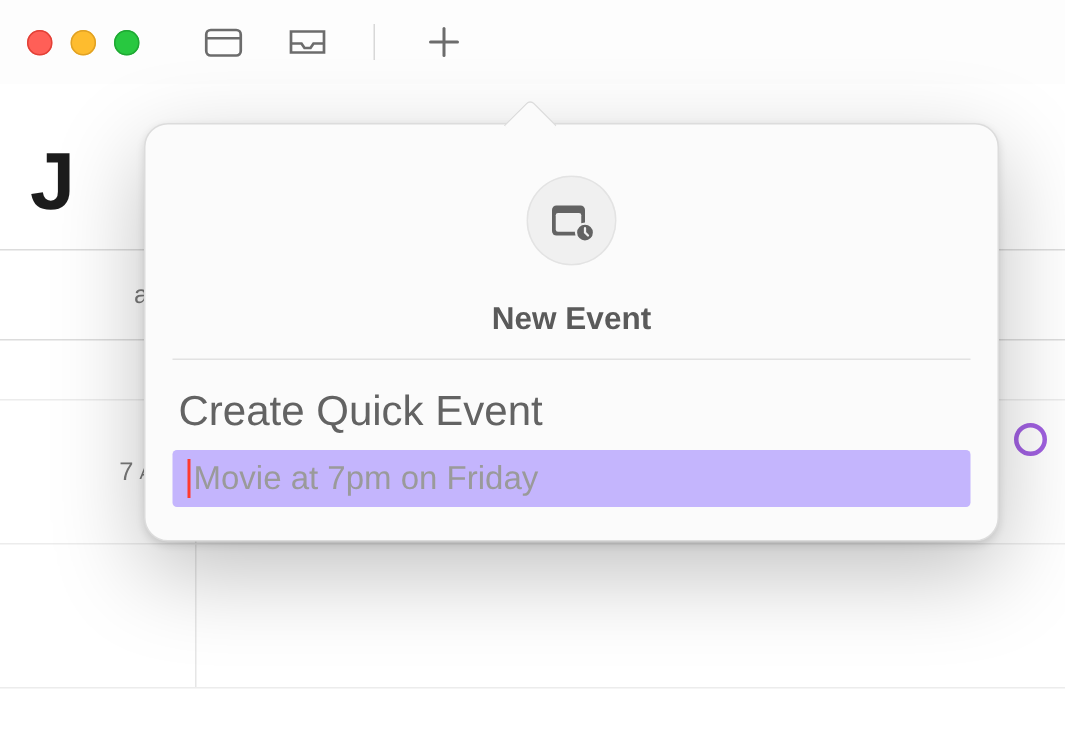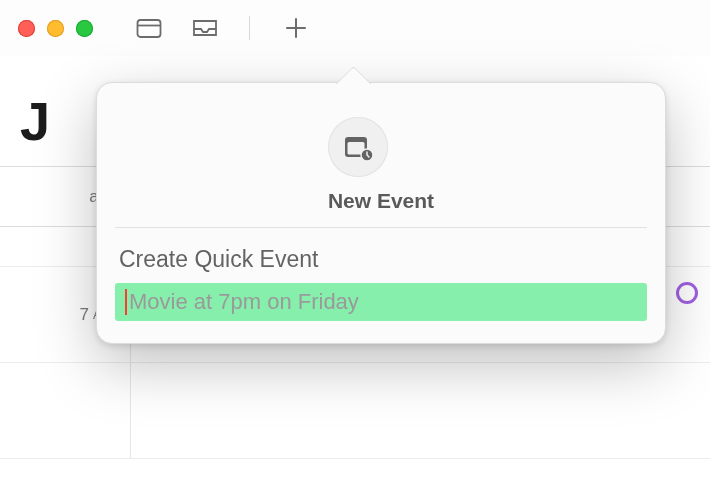--- a/index.html
+++ b/index.html
@@ -142,45 +142,46 @@
   .modes {
     display: flex;
     gap: 60px;
     justify-content: center;
     padding: 16px 0 14px 0;
     border-bottom: 1px solid #e2e2e2;
   }
   .mode {
     display: flex;
     flex-direction: column;
-    gap: 12px;
+    align-items: center;
+    gap: 24px;
     cursor: default;
   }
   .mode .circle {
     width: 60px; height: 60px;
     border-radius: 50%;
     background: #f0f0f0;
     box-shadow: inset 0 0 0 1px #e3e3e3;
     display: flex; align-items: center; justify-content: center;
     color: #636363;
   }
   .mode .label {
     font-size: 21px;
     font-weight: 600;
     color: #5a5a5a;
   }
 
   .quick-label {
-    font-size: 23px;
+    font-size: 28px;
     color: #636363;
     margin: 18px 4px 10px 4px;
   }
   .quick-input-wrap {
     position: relative;
-    background: #86efac;
+    background: #c4b5fd;
     border-radius: 3px;
     height: 38px;
     display: flex;
     align-items: center;
     padding: 0 10px;
   }
   .caret {
     width: 2px; height: 26px;
     background: #ff3b30;
     margin-right: 2px;

